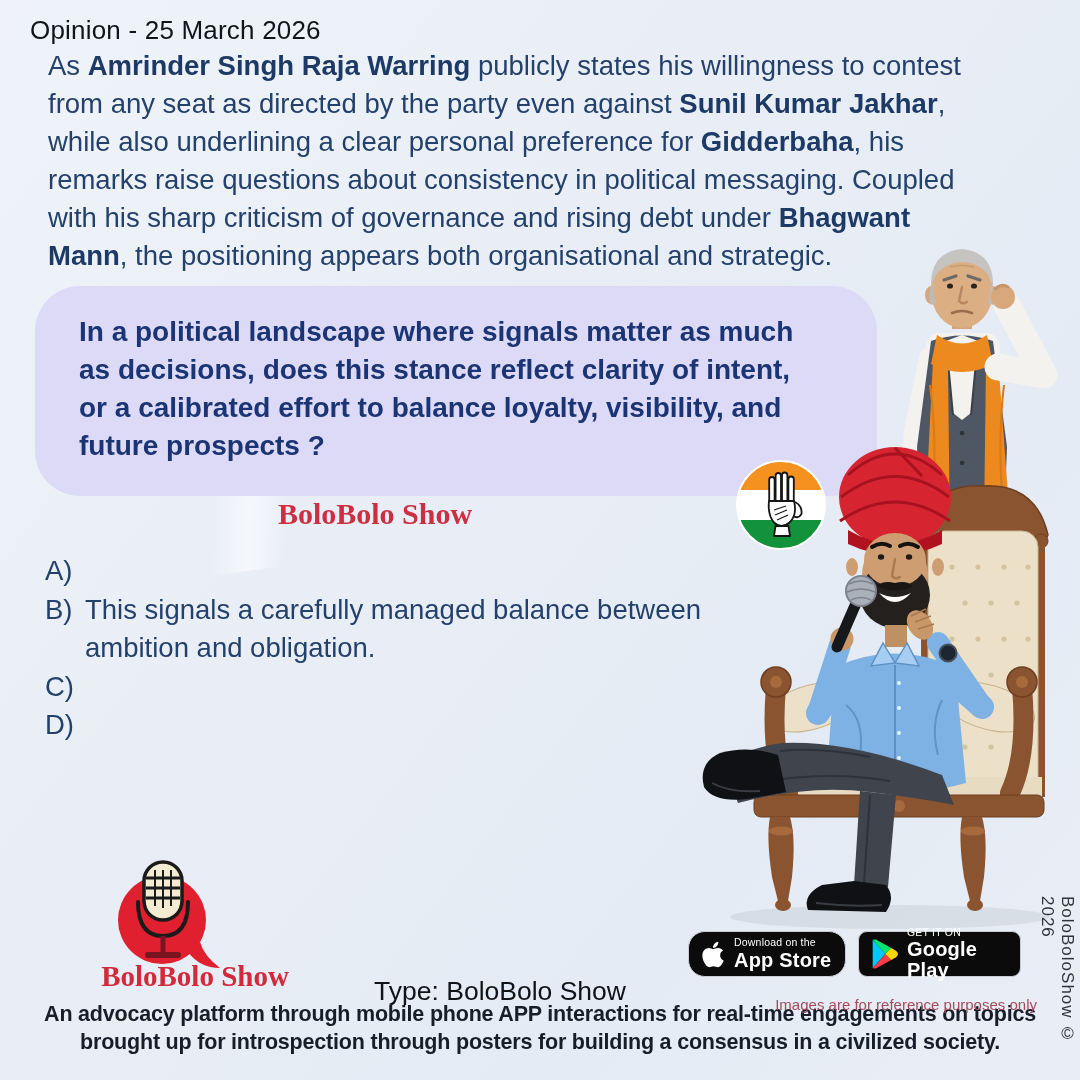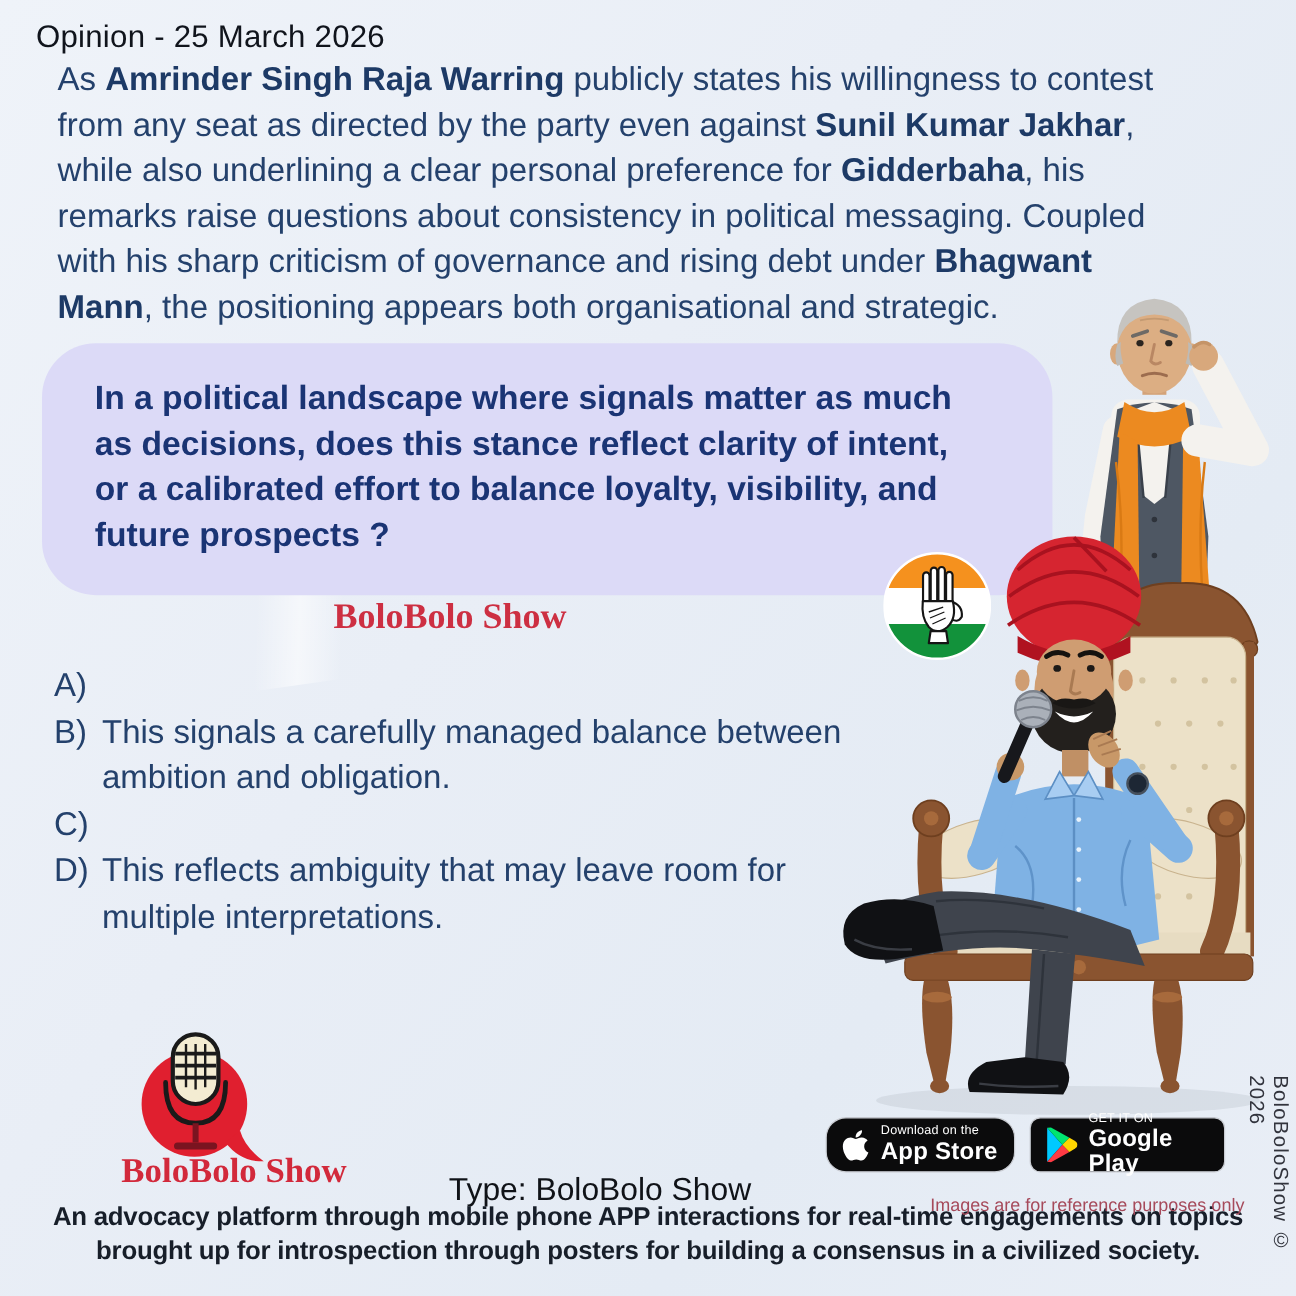--- a/index.html
+++ b/index.html
@@ -246,22 +246,20 @@
     <div class="option">
       <span class="olabel">B)</span>
       <span class="otext">This signals a carefully managed balance between
 ambition and obligation.</span>
     </div>
     <div class="option">
       <span class="olabel">C)</span>
     </div>
     <div class="option">
       <span class="olabel">D)</span>
-      <span class="otext">This reflects ambiguity that may leave room for
-multiple interpretations.</span>
     </div>
   </div>
 
   <svg class="logo-art" viewBox="0 0 200 112">
     <g>
       <circle cx="62" cy="64" r="44" fill="#e01f2f"></circle>
       <path d="M88,96 Q100,112 120,112 Q104,100 100,86 Z" fill="#e01f2f"></path>
     </g>
     <g>
       <rect x="44" y="6" width="38" height="58" rx="19" fill="#f3ecd2" stroke="#1a1a1a" stroke-width="3.5"></rect>

